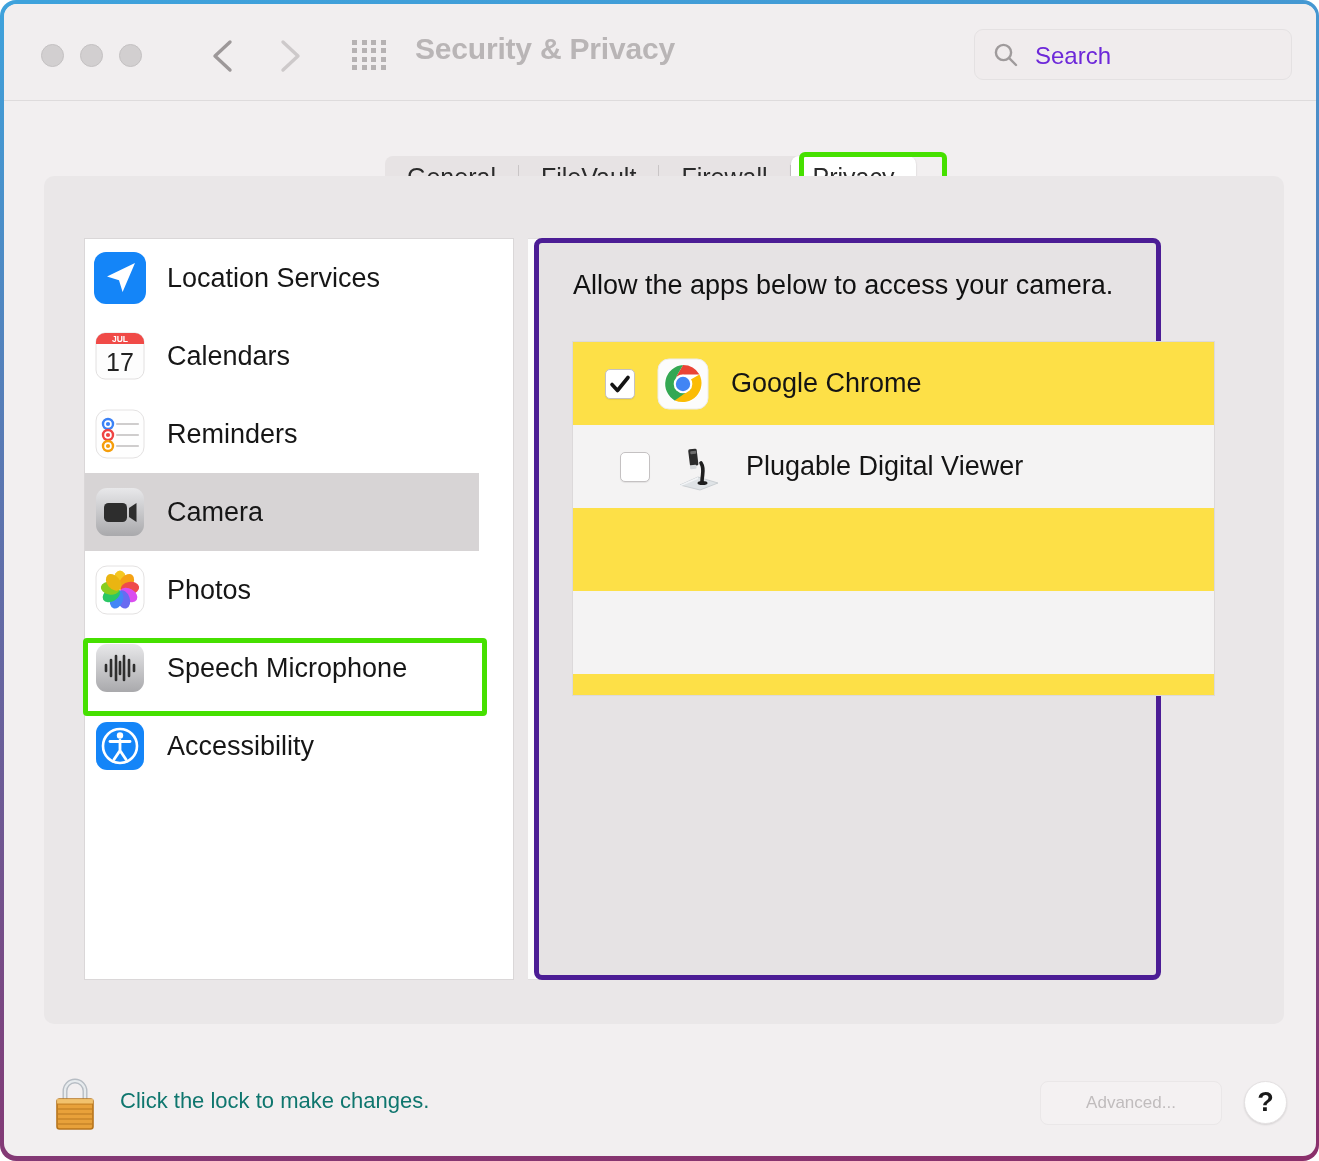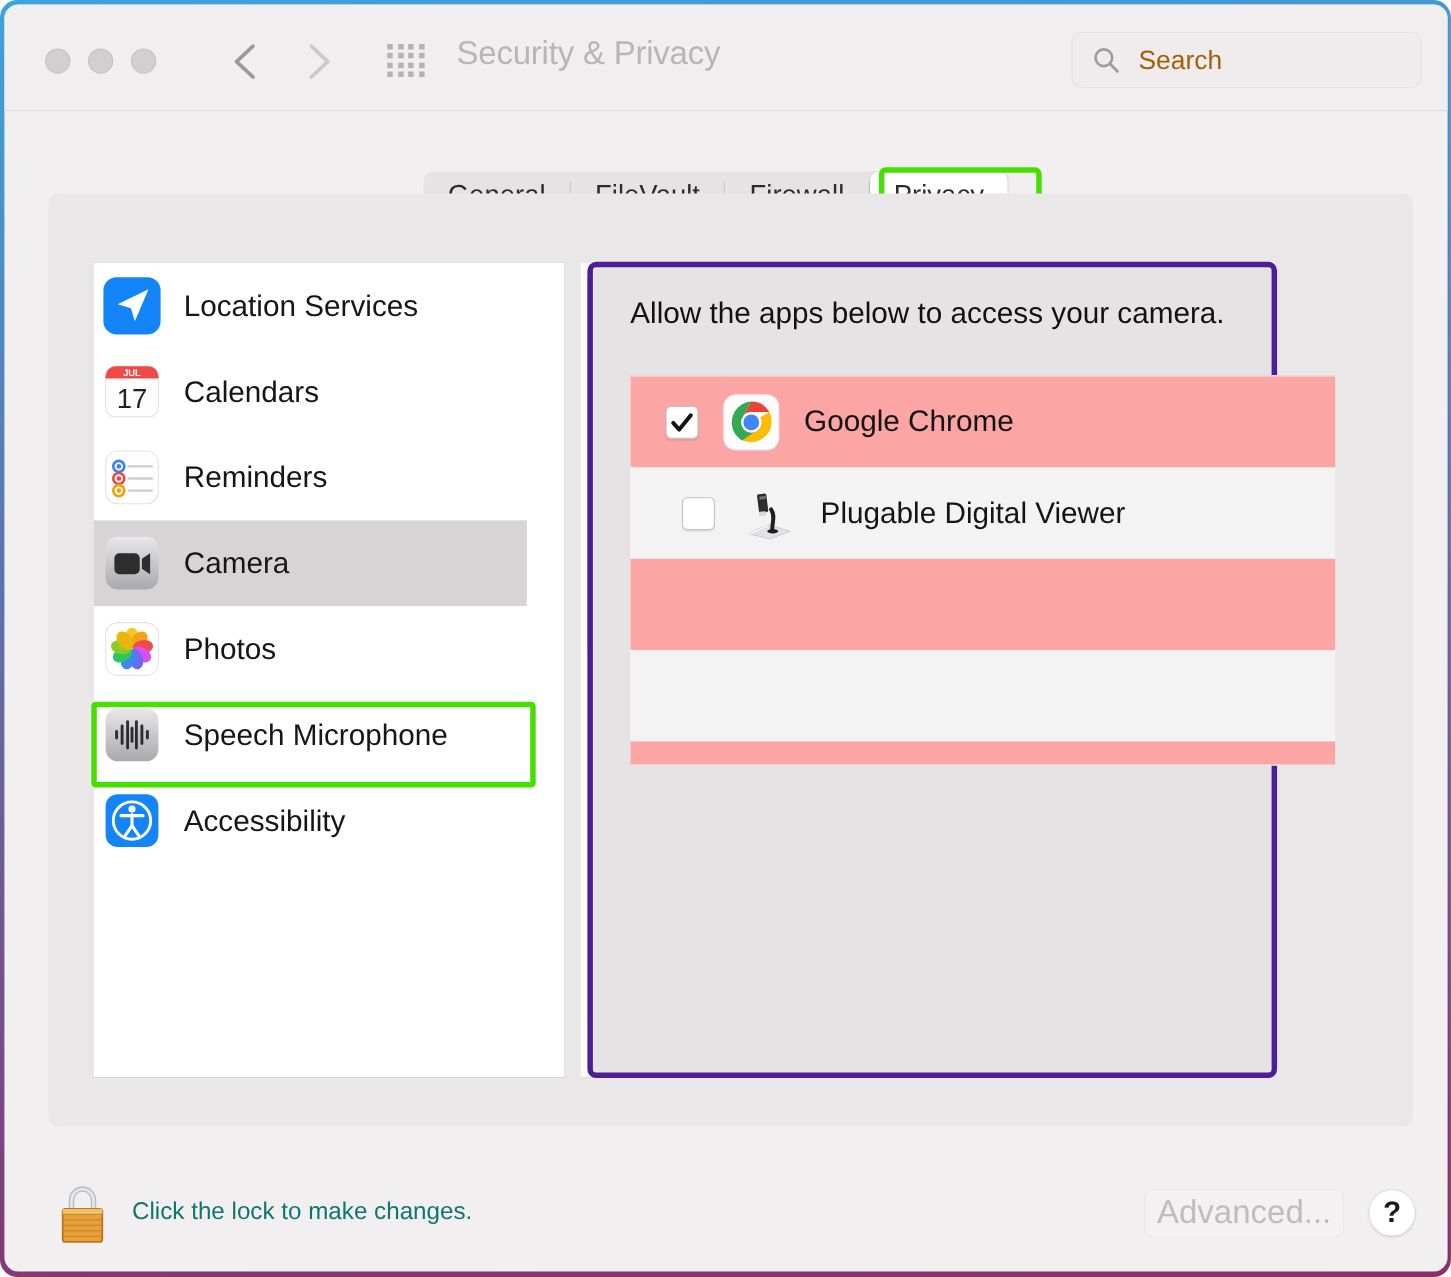--- a/index.html
+++ b/index.html
@@ -82,21 +82,21 @@
     background: #b6b2b3;
     width: 5px; height: 5px;
     justify-self: center;
     align-self: center;
   }
 
   #window-title {
     position: absolute;
     left: 411px; top: 28px;
     font-size: 30px;
-    font-weight: normal;
+    font-weight: bold;
     color: #b9b5b6;
     letter-spacing: -0.2px;
     white-space: nowrap;
   }
 
   #search-field {
     position: absolute;
     right: 24px; top: 25px;
     width: 318px; height: 51px;
     border: 1px solid #e4e1e2;
@@ -106,21 +106,21 @@
   }
   #search-icon {
     position: absolute;
     left: 18px; top: 12px;
     width: 26px; height: 26px;
   }
   #search-placeholder {
     position: absolute;
     left: 60px; top: 12px;
     font-size: 24px;
-    color: #a16207;
+    color: #6d28d9;
     line-height: 27px;
   }
 
   
   #tabbar {
     position: absolute;
     left: 381px; top: 152px;
     height: 42px;
     background: #e7e3e4;
     border-radius: 8px;
@@ -258,21 +258,21 @@
     box-sizing: border-box;
     overflow: hidden;
   }
   .app-row {
     height: 83px;
     display: flex;
     align-items: center;
     padding-left: 32px;
     box-sizing: border-box;
   }
-  .app-row.odd { background: #fca5a5; }
+  .app-row.odd { background: #fde047; }
   .app-row.even { background: #f4f3f3; padding-left: 47px; }
   .app-checkbox {
     width: 30px; height: 30px;
     flex: 0 0 30px;
     border: 1px solid #c4c1c2;
     border-radius: 5px;
     background: #ffffff;
     box-shadow: 0 1px 1px rgba(0,0,0,0.07);
     position: relative;
     box-sizing: border-box;
@@ -306,21 +306,21 @@
   #advanced-button {
     position: absolute;
     left: 1036px; top: 1077px;
     width: 182px; height: 44px;
     border: 1px solid #eae7e8;
     border-radius: 8px;
     background: #f4f1f2;
     display: flex;
     align-items: center;
     justify-content: center;
-    font-size: 30px;
+    font-size: 17px;
     color: #c0bcbd;
     box-sizing: border-box;
   }
   #help-button {
     position: absolute;
     left: 1240px; top: 1077px;
     width: 43px; height: 43px;
     border-radius: 50%;
     background: #ffffff;
     border: 1px solid #e4e1e2;

